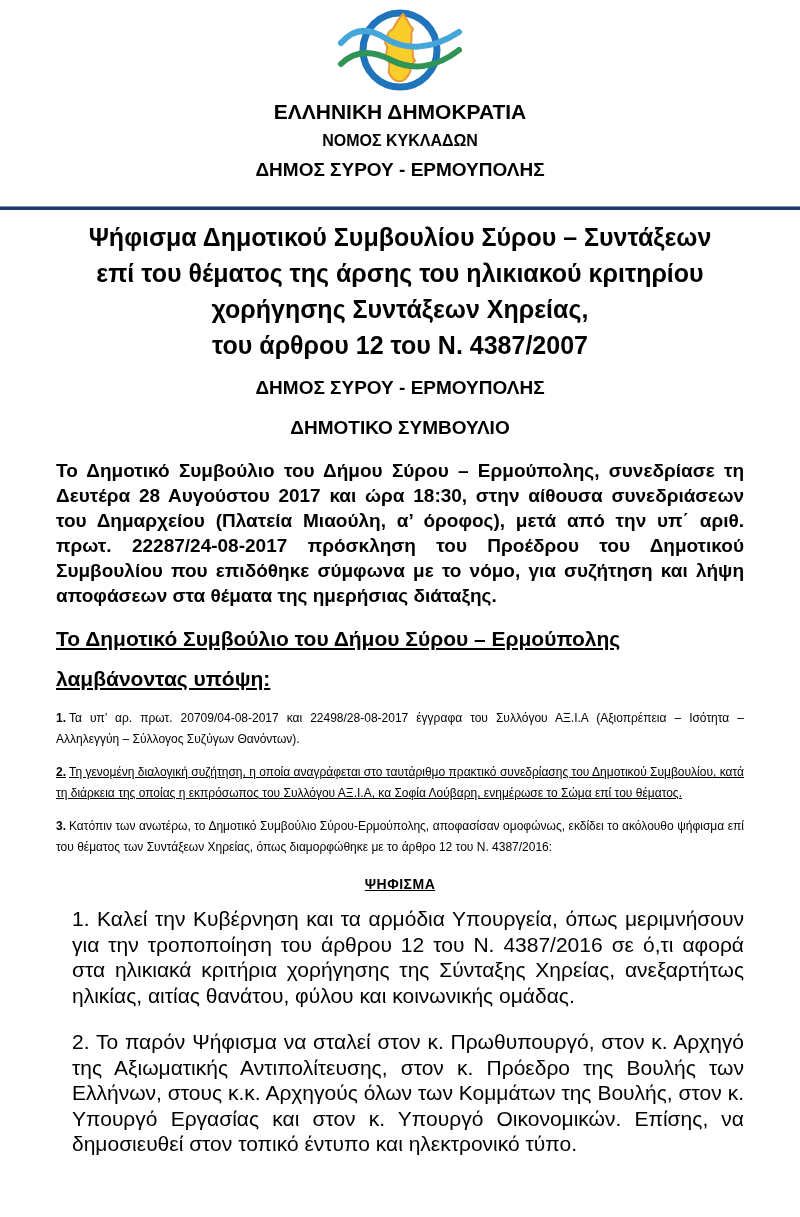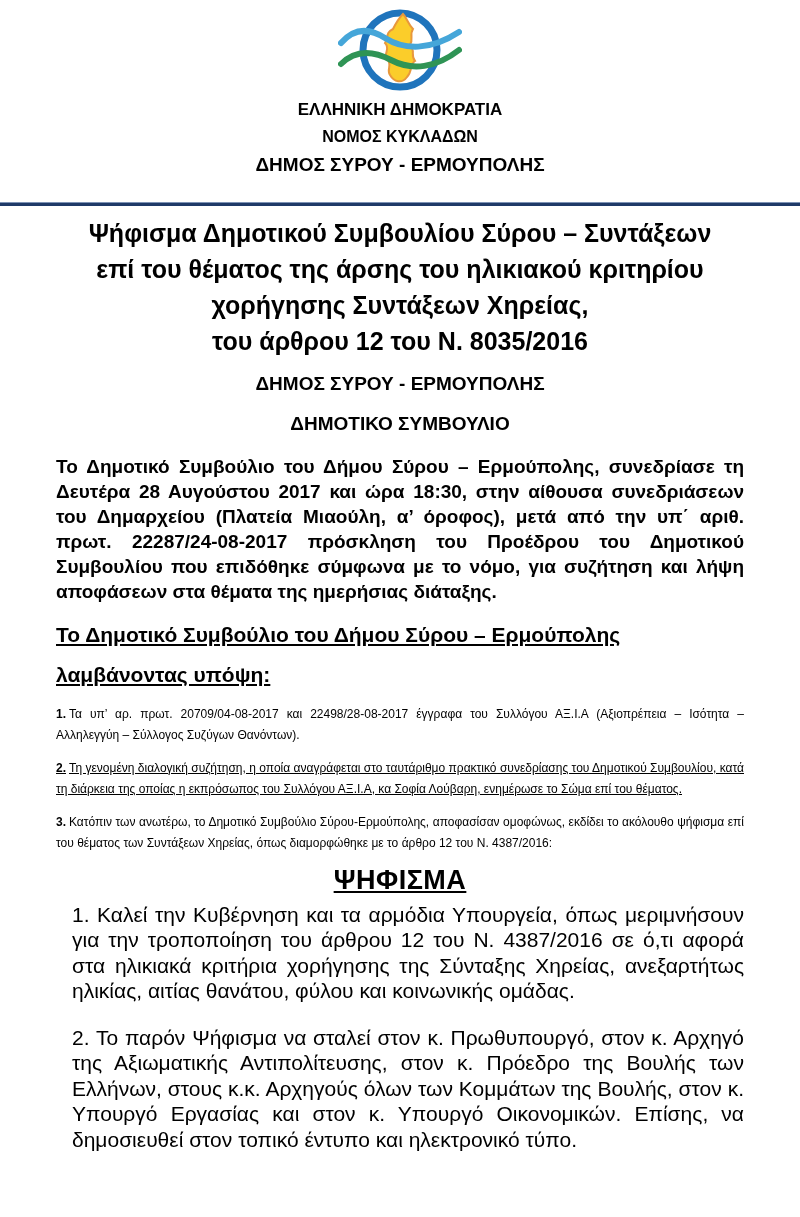--- a/index.html
+++ b/index.html
@@ -3,21 +3,21 @@
 <meta charset="utf-8">
 <style>
   html,body{margin:0;padding:0;background:#ffffff;}
   .page{
     width:800px;height:1217px;overflow:hidden;background:#ffffff;
     font-family:"Liberation Sans","DejaVu Sans",sans-serif;color:#000000;
     position:relative;box-sizing:border-box;padding-top:5px;
   }
   .logo-wrap{width:124px;height:90px;margin:0 auto;display:block;}
   .hdr{ text-align:center;font-weight:bold;line-height:1.15;}
-  .hdr-1{font-size:17px;margin-top:5px;}
+  .hdr-1{font-size:21px;margin-top:5px;}
   .hdr-2{font-size:16px;margin-top:8px;}
   .hdr-3{font-size:19px;margin-top:8px;}
   .rule{
     margin-top:26px;height:4px;width:100%;
     background:#1f3a68;border-top:1px solid #7e93b5;box-sizing:border-box;
   }
   .content{padding:0 56px;}
   .doc-title{
     margin-top:9px;text-align:center;font-weight:bold;
     font-size:25px;line-height:36px;
@@ -31,21 +31,21 @@
   }
   .center-bold{font-weight:bold;font-size:21px;line-height:23px;text-decoration:underline;}
   .council-line{margin-top:16px;}
   .considering-line{margin-top:17px;}
   .cons-item{font-size:12px;line-height:21px;text-align:justify;}
   .cons-1{margin-top:18px;}
   .cons-2{margin-top:8px;text-decoration:underline;}
   .cons-3{margin-top:10px;}
   .cons-num{font-weight:bold;margin-right:3px;}
   .res-heading{
-    margin-top:14px;text-align:center;font-weight:bold;font-size:27px;
+    margin-top:14px;text-align:center;font-weight:bold;font-size:14px;
     line-height:24px;text-decoration:underline;letter-spacing:0.5px;
   }
   .res-item{font-size:21px;line-height:25.5px;text-align:justify;margin-left:16px;}
   .res-1{margin-top:10px;}
   .res-2{margin-top:0;}
 </style>
 </head>
 <body>
 
 <div class="page">
@@ -66,21 +66,21 @@
   <div class="hdr hdr-3">ΔΗΜΟΣ ΣΥΡΟΥ - ΕΡΜΟΥΠΟΛΗΣ</div>
 
   <div class="rule"></div>
 
   <div class="content">
 
     <div class="doc-title">
       <div>Ψήφισμα Δημοτικού Συμβουλίου Σύρου – Συντάξεων</div>
       <div>επί του θέματος της άρσης του ηλικιακού κριτηρίου</div>
       <div>χορήγησης Συντάξεων Χηρείας,</div>
-      <div>του άρθρου 12 του Ν. 8035/2016</div>
+      <div>του άρθρου 12 του Ν. 4387/2007</div>
     </div>
 
     <div class="subhead subhead-1">ΔΗΜΟΣ ΣΥΡΟΥ - ΕΡΜΟΥΠΟΛΗΣ</div>
     <div class="subhead subhead-2">ΔΗΜΟΤΙΚΟ ΣΥΜΒΟΥΛΙΟ</div>
 
     <p class="intro">Το Δημοτικό Συμβούλιο του Δήμου Σύρου – Ερμούπολης, συνεδρίασε τη Δευτέρα 28 Αυγούστου 2017 και ώρα 18:30, στην αίθουσα συνεδριάσεων του Δημαρχείου (Πλατεία Μιαούλη, α’ όροφος), μετά από την υπ΄ αριθ. πρωτ. 22287/24-08-2017 πρόσκληση του Προέδρου του Δημοτικού Συμβουλίου που επιδόθηκε σύμφωνα με το νόμο, για συζήτηση και λήψη αποφάσεων στα θέματα της ημερήσιας διάταξης.</p>
 
     <div class="center-bold council-line">Το Δημοτικό Συμβούλιο του Δήμου Σύρου – Ερμούπολης</div>
     <div class="center-bold considering-line">λαμβάνοντας υπόψη:</div>
 

